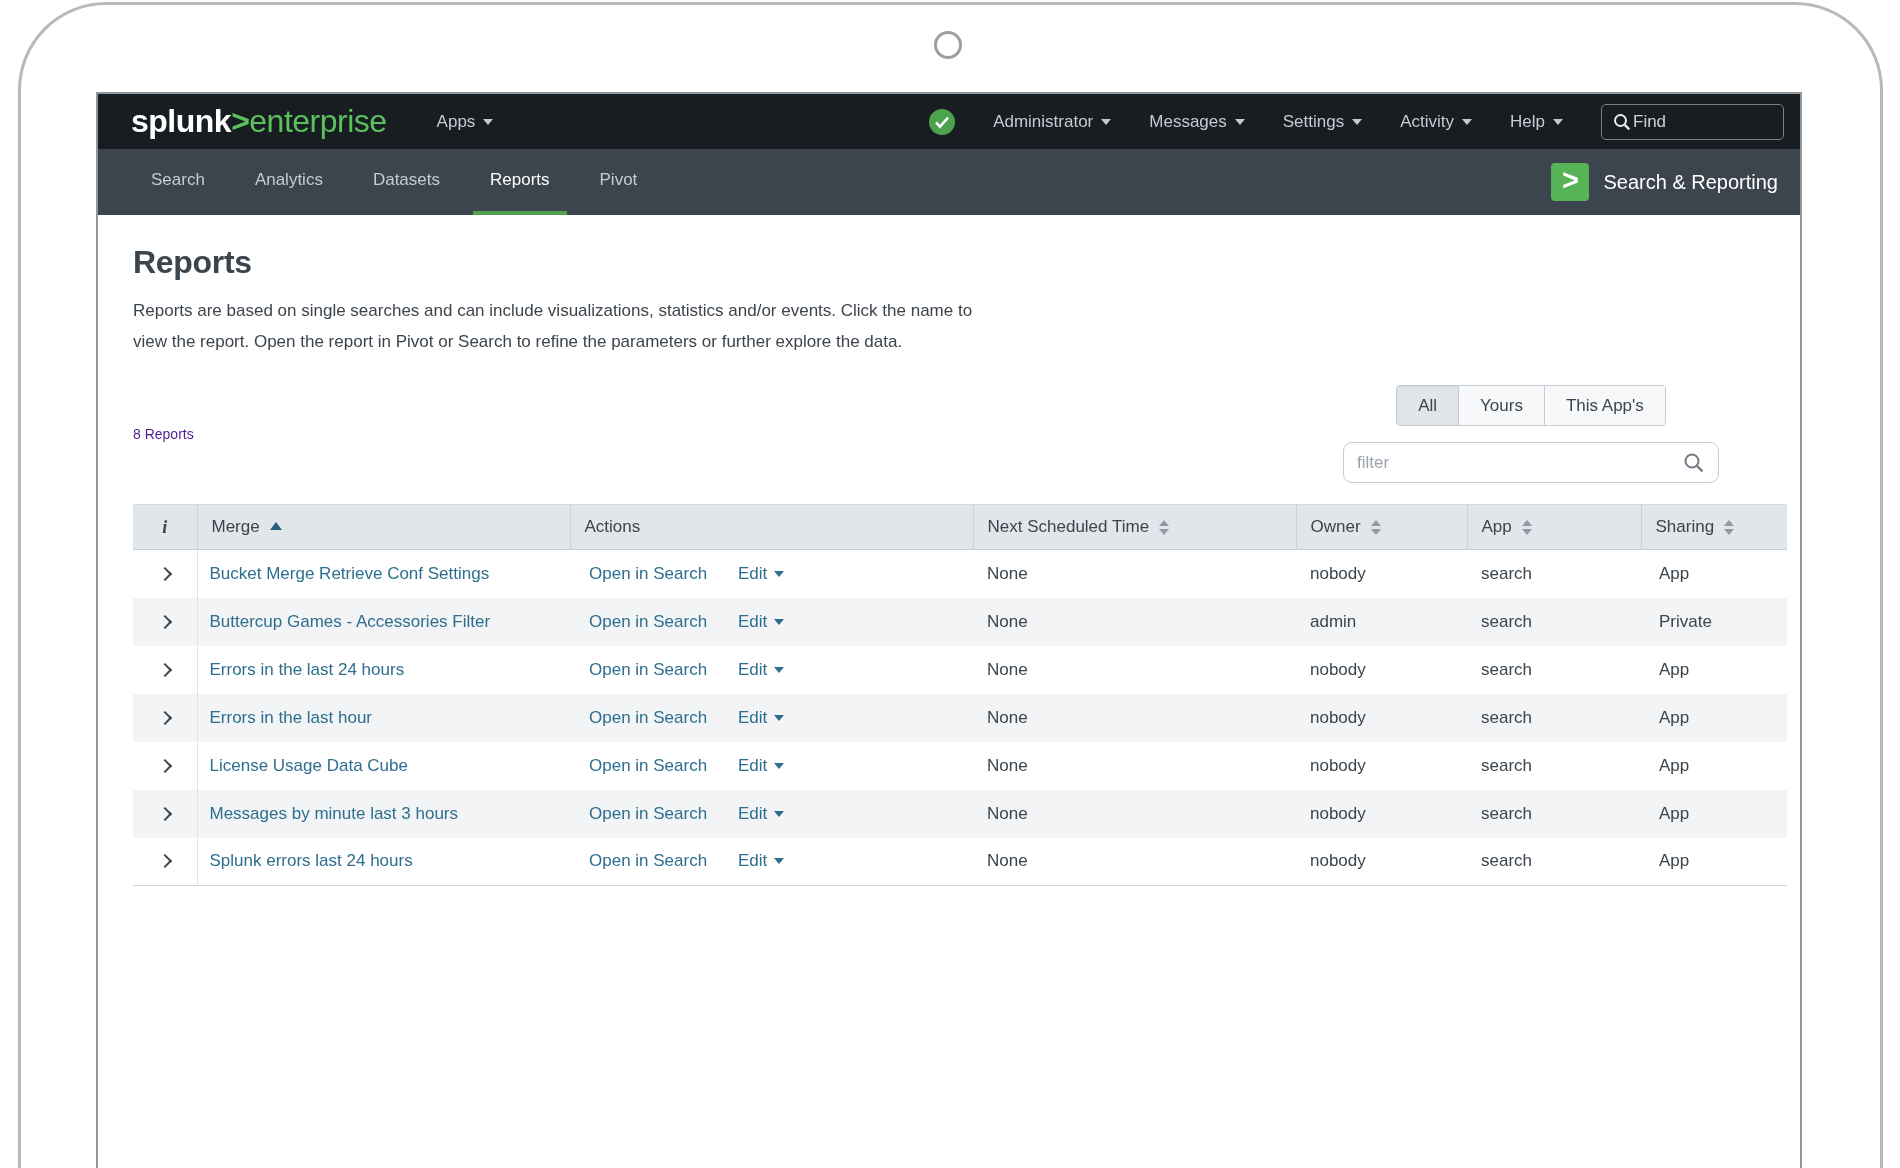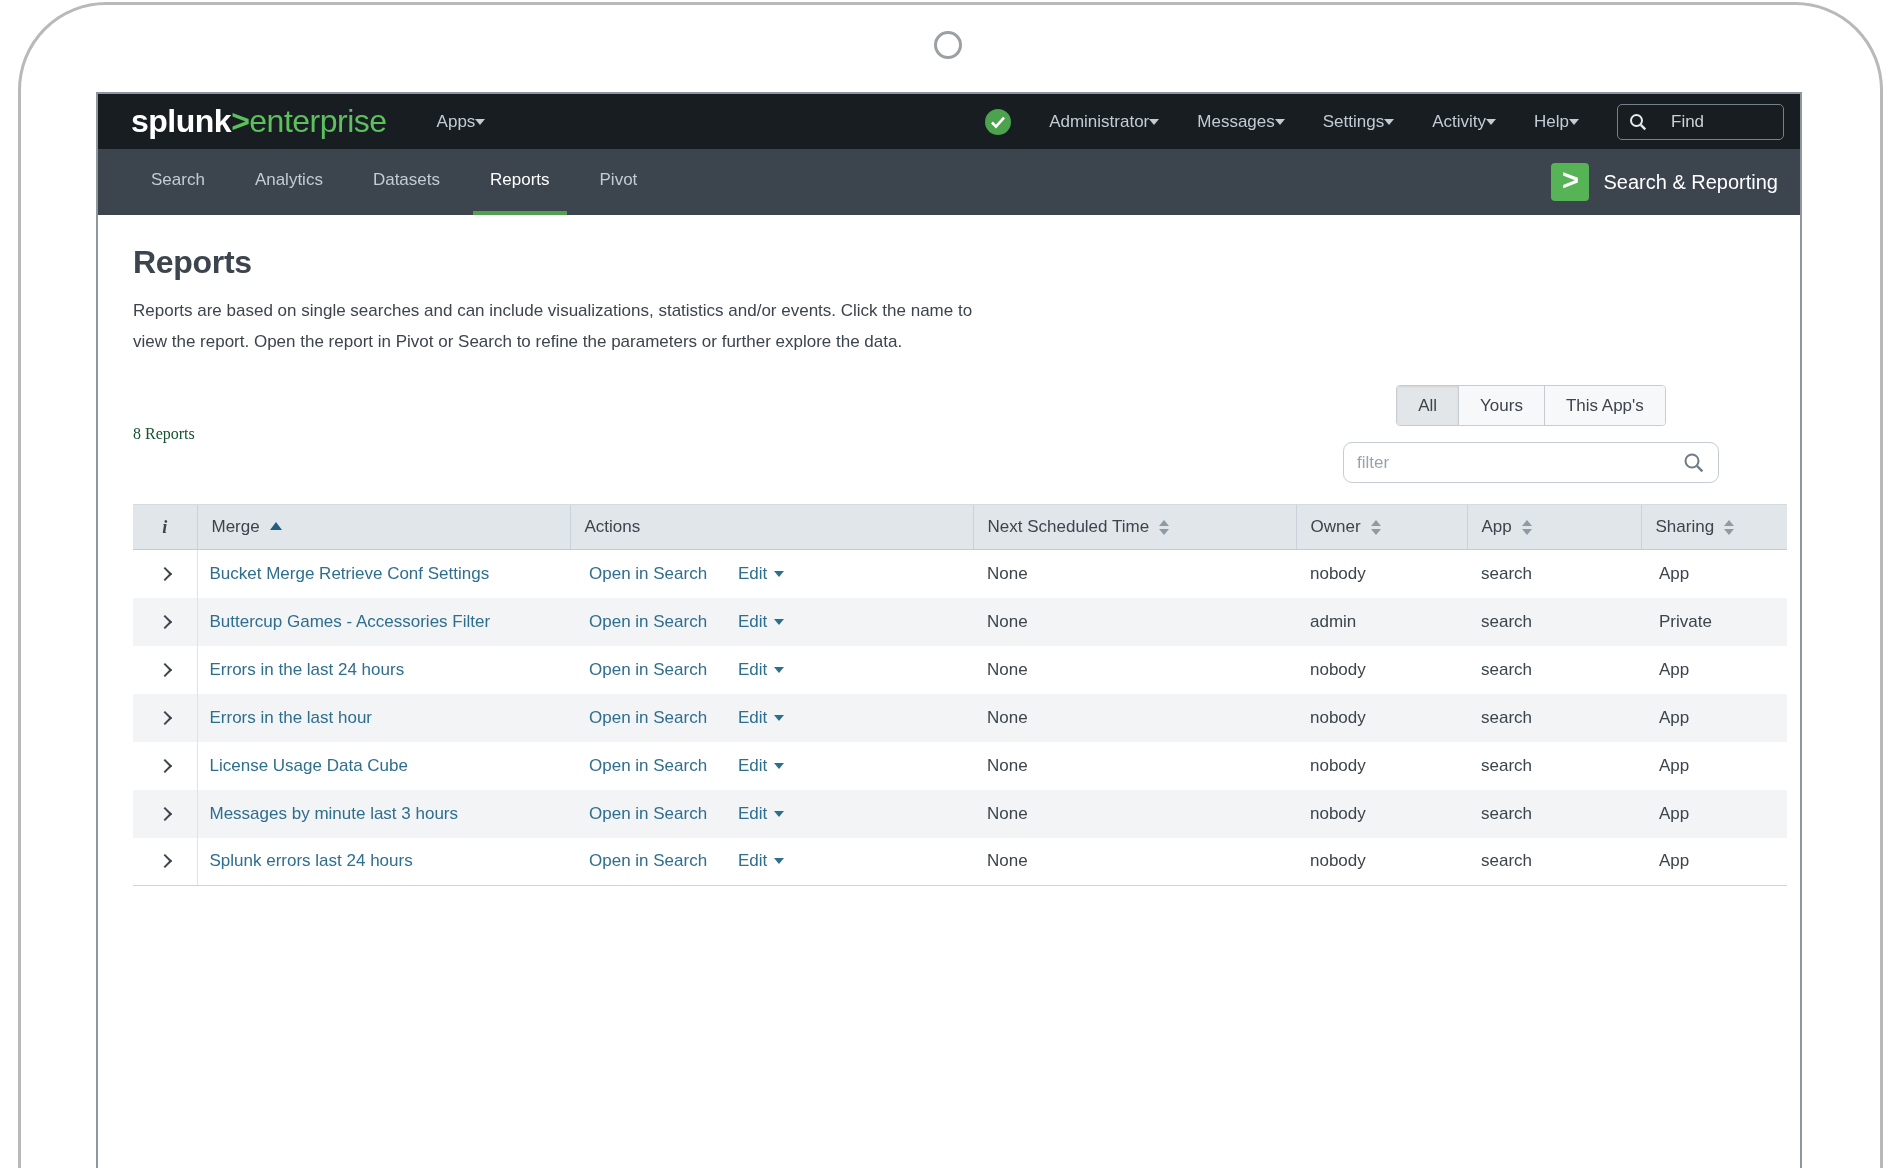--- a/index.html
+++ b/index.html
@@ -16,26 +16,26 @@
   .app-window { position:absolute; left:96px; top:92px; width:1706px; height:1090px;
                 border:2px solid #8f969c; background:#ffffff; overflow:hidden; }
 
   
   .topbar { height:55px; background:#171d21; display:flex; align-items:center;
             padding:0 16px 0 33px; color:#c3cbd4; font-size:17px; }
   .logo { font-size:32px; letter-spacing:-0.5px; white-space:nowrap; }
   .logo .l1 { color:#ffffff; font-weight:bold; }
   .logo .l2 { color:#5cc05c; font-weight:bold; }
   .logo .l3 { color:#5cc05c; font-weight:normal; }
-  .menu-item { display:inline-flex; align-items:center; gap:0; cursor:pointer; white-space:nowrap;text-align:center; }
+  .menu-item { display:inline-flex; align-items:center; gap:8px; cursor:pointer; white-space:nowrap;text-align:center; }
   .apps-menu { margin-left:50px; }
   .caret-down { width:0; height:0; border-left:5px solid transparent; border-right:5px solid transparent;
                 border-top:6px solid #c3cbd4; display:inline-block; }
   .topbar-right { margin-left:auto; display:flex; align-items:center; gap:38px; }
-  .find-box { display:flex; align-items:center; gap:24px; width:167px; height:36px;
+  .find-box { display:flex; align-items:center; gap:2px; width:183px; height:36px;
               border:1px solid #77818b; border-radius:5px; padding:0 11px; color:#ccd1d6; }
   .find-box input { background:transparent; border:none; outline:none; color:#ccd1d6;
                     font-size:17px; width:120px; font-family:"Liberation Sans", sans-serif; }
   .find-box input::placeholder { color:#ccd1d6; opacity:1; }
 
   
   .appbar { height:66px; background:#3c444d; display:flex; align-items:stretch; padding:0 22px 0 36px; }
   .tabs { display:flex; align-items:stretch; }
   .tab { display:flex; align-items:center; padding:0 17px; color:#c3cbd4; font-size:17px;
          cursor:pointer; border-bottom:4px solid transparent; margin-right:16px; }
@@ -45,21 +45,21 @@
               display:flex; align-items:center; justify-content:center;
               font-size:29px; font-weight:bold; line-height:1; padding-bottom:3px; }
   .app-name { color:#ffffff; font-size:20px; white-space:nowrap; }
 
   
   .content { padding:29px 0 0 35px; background:#ffffff; }
   .page-title { font-size:32px; font-weight:bold; color:#3c444d; letter-spacing:-0.3px; }
   .page-desc { margin-top:14px; font-size:17px; line-height:31px; color:#3c444d; }
 
   .controls-row { margin-top:28px; width:1654px; display:flex; align-items:center; }
-  .count-label { font-size:16px; color:#14532d;font-family:Liberation Serif, serif; }
+  .count-label { font-size:14px; color:#4c1d95; }
   .controls-right { margin-left:auto; margin-right:68px; display:flex; align-items:center; gap:16px;flex-direction:column; }
   .btn-group { display:flex; border:1px solid #c6ccd1; border-radius:4px; overflow:hidden;
                height:41px; background:#f7f8f9; }
   .btn-group .seg { padding:0 21px; display:flex; align-items:center; font-size:17px;
                     color:#3c444d; cursor:pointer; border-right:1px solid #c6ccd1; background:#f7f8f9; }
   .btn-group .seg:last-child { border-right:none; }
   .btn-group .seg.active { background:#e2e6e9; box-shadow:inset 0 1px 2px rgba(0,0,0,0.08); }
   .filter-box { display:flex; align-items:center; width:376px; height:41px;
                 border:1px solid #c6ccd1; border-radius:9px; background:#ffffff; padding:0 13px; }
   .filter-box input { flex:1; border:none; outline:none; font-size:17px; color:#3c444d;

